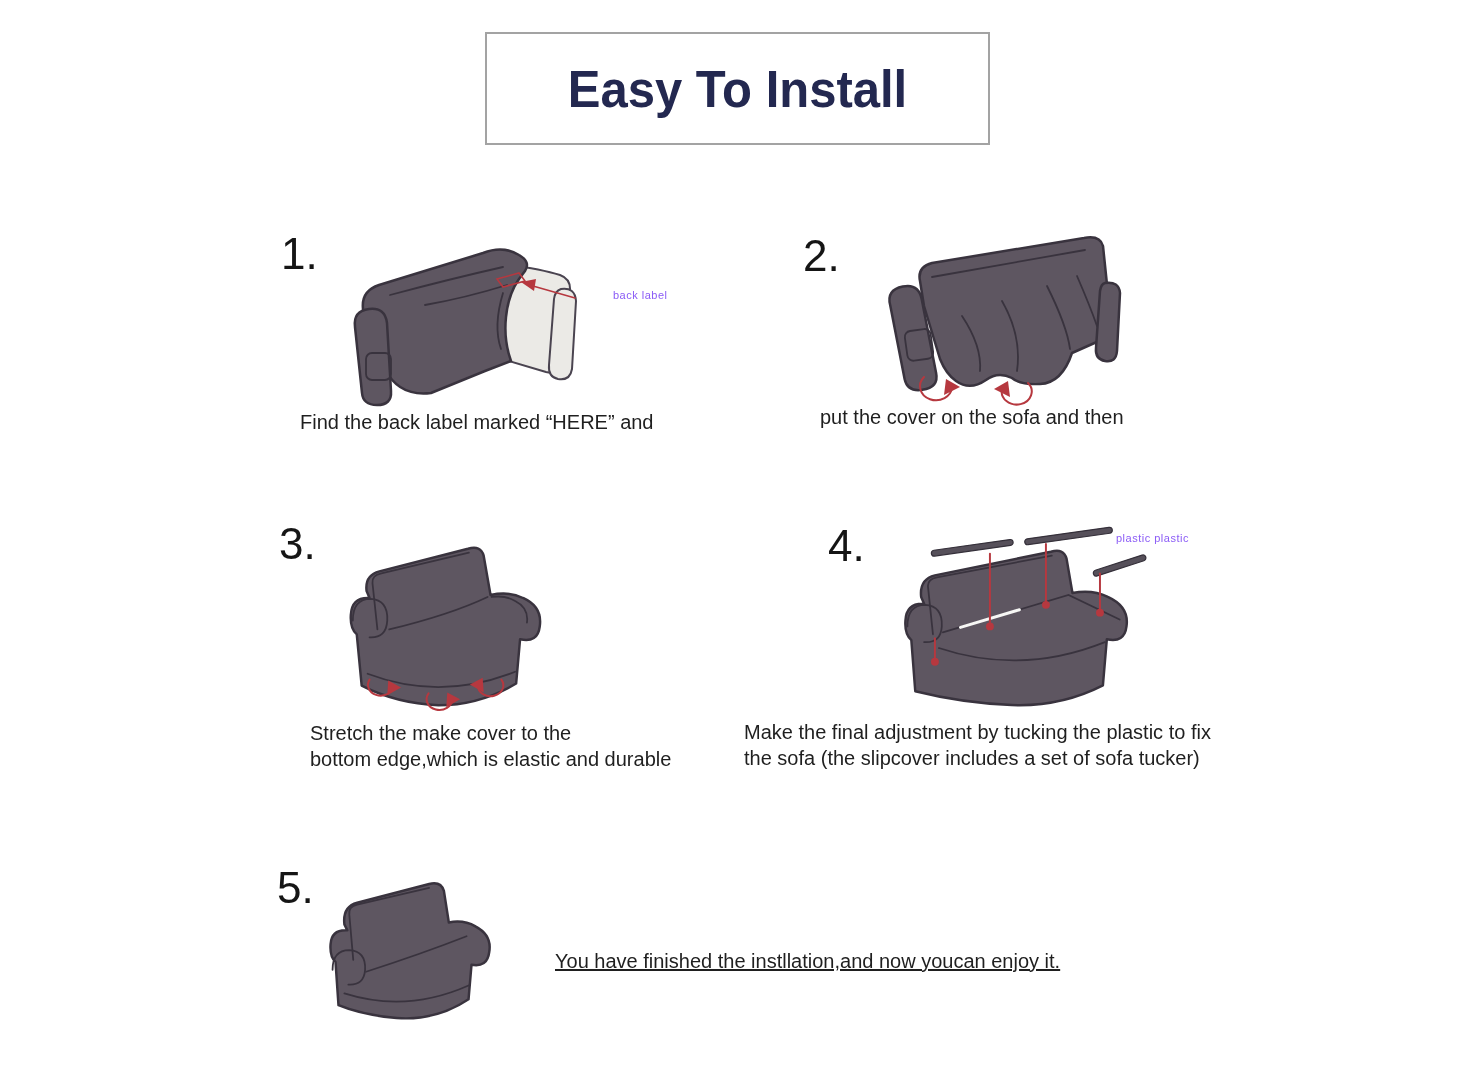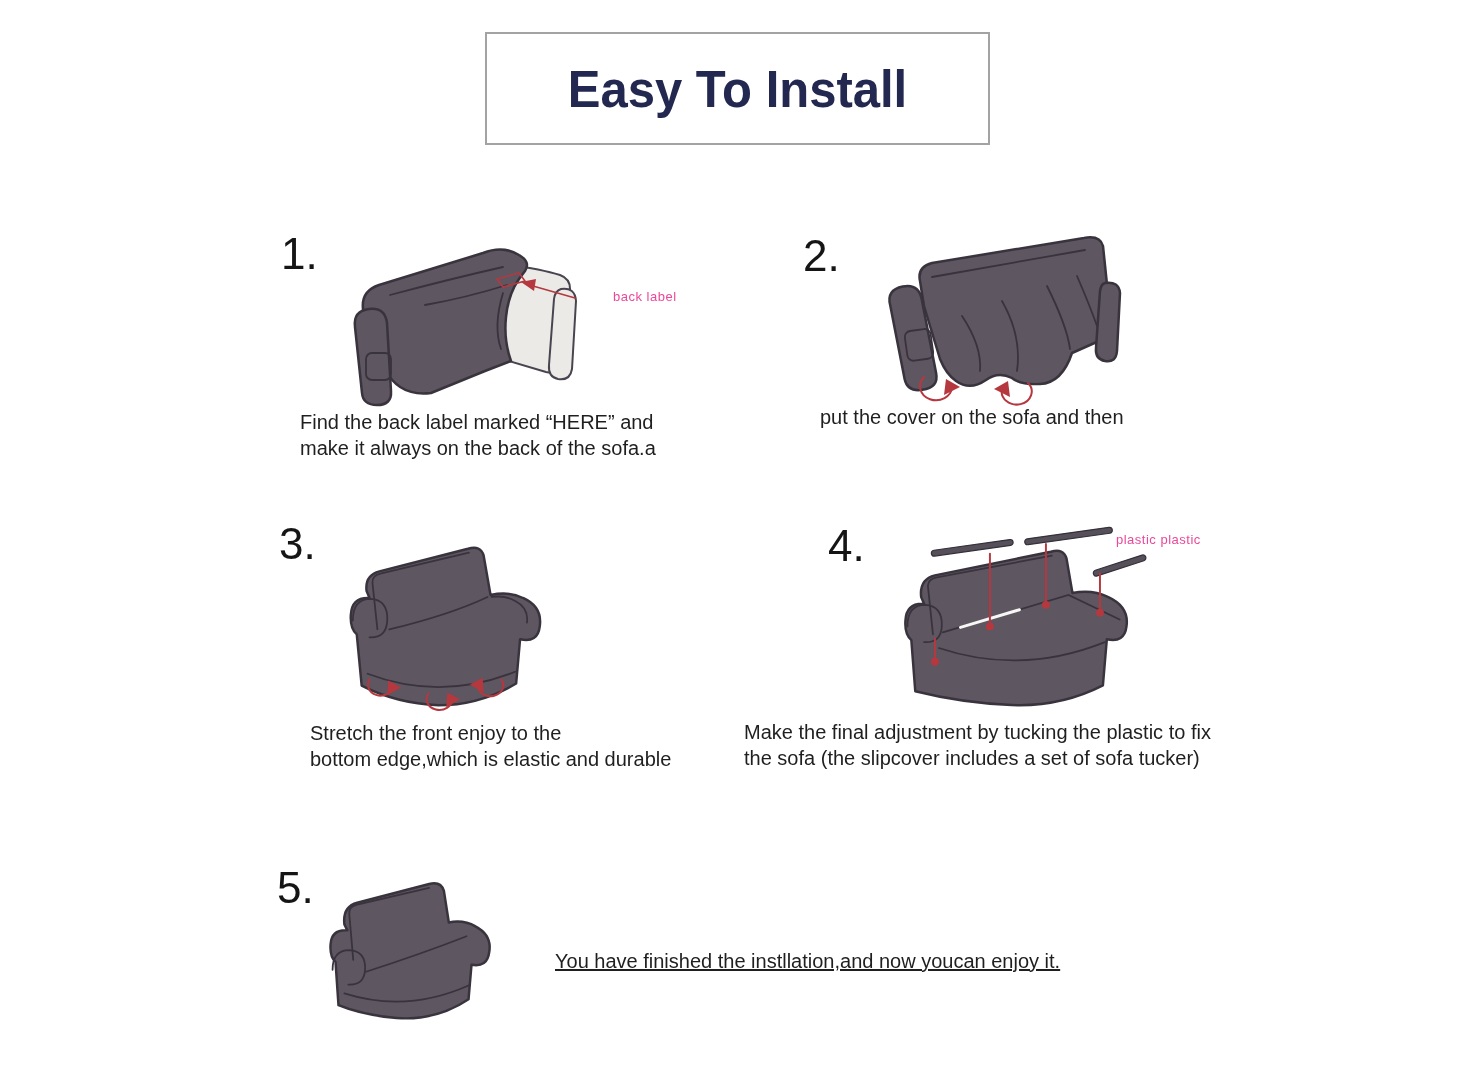--- a/index.html
+++ b/index.html
@@ -6,21 +6,21 @@
   .page{position:relative;width:1466px;height:1080px;background:#ffffff;overflow:hidden;
         font-family:"Liberation Sans", sans-serif;color:#1f1f1f;}
   .abs{position:absolute;}
   .title-box{left:485px;top:32px;width:501px;height:109px;border:2px solid #a3a3a3;
              display:flex;align-items:center;justify-content:center;}
   .title-text{font-size:49px;font-weight:800;color:#232850;letter-spacing:0px;
               transform:scaleY(1.04);}
   .step-number{font-size:44px;font-weight:400;color:#151515;line-height:1;}
   .caption{font-size:20px;line-height:26px;color:#1f1f1f;}
   .caption.center{text-align:left;}
-  .red-label{font-size:13px;color:#ec4899;letter-spacing:0.5px;white-space:nowrap;padding-left:44px;}
+  .red-label{font-size:11px;color:#8b5cf6;letter-spacing:0.5px;white-space:nowrap;padding-left:44px;}
   svg{display:block;}
   .sofa-fill{fill:#5e5661;stroke:#39333e;stroke-width:2.5;stroke-linejoin:round;}
   .sofa-seam{fill:none;stroke:#39333e;stroke-width:1.8;stroke-linecap:round;}
   .light-fill{fill:#ebeae6;stroke:#4a4450;stroke-width:2;stroke-linejoin:round;}
   .red-line{fill:none;stroke:#b6383f;stroke-width:2;stroke-linecap:round;}
   .red-thin{fill:none;stroke:#b6383f;stroke-width:1.6;stroke-linecap:round;}
   .red-solid{fill:#b6383f;stroke:none;}
   .rod{fill:#56505a;stroke:#35303a;stroke-width:1.2;}
   .white-slit{fill:none;stroke:#f7f7f5;stroke-width:3;stroke-linecap:round;}
 </style>
@@ -51,21 +51,20 @@
     <path class="sofa-seam" d="M 168,52 Q 158,85 166,108"></path>
 
     <polygon class="red-thin" points="162,38 184,32 190,40 168,46" fill="none"></polygon>
     <line class="red-thin" x1="240" y1="57" x2="198" y2="45"></line>
     <polygon class="red-solid" points="186,41 201,38 199,50"></polygon>
   </svg>
   <div class="abs red-label" style="left:569px;top:289px;">back label</div>
 
   <div class="abs caption center" style="left:300px;top:409px;width:420px;">
     <div>Find the back label marked  “HERE”  and</div>
-    <div>make it always on the back of the sofa.a</div>
   </div>
 
   <div class="abs step-number" style="left:803px;top:234px;">2.</div>
 
   <svg class="abs" style="left:862px;top:231px;" width="272" height="175" viewBox="0 0 272 175">
 
     <path class="sofa-fill" d="M 58,50 Q 55,36 70,32 L 222,7 Q 238,4 241,15 L 249,92 Q 250,106 237,110 L 210,122 Q 200,152 178,153 Q 158,154 150,147 Q 136,140 124,149 Q 108,160 94,150 Q 84,143 78,128 L 62,75 Z"></path>
     <path class="sofa-seam" d="M 70,46 L 223,19"></path>
 
     <path class="sofa-fill" d="M 243,52 Q 257,50 258,62 L 255,120 Q 254,132 243,130 Q 233,128 234,117 L 238,60 Q 239,53 243,52 Z"></path>
@@ -102,21 +101,21 @@
 
     <path class="red-line" d="M 48,146 A 13,11 0 1 0 72,154"></path>
     <polygon class="red-solid" points="67,147 80,154 66,162"></polygon>
     <path class="red-line" d="M 108,160 A 13,11 0 1 0 132,166"></path>
     <polygon class="red-solid" points="127,159 140,166 126,174"></polygon>
     <path class="red-line" d="M 182,146 A 13,11 0 1 1 158,152"></path>
     <polygon class="red-solid" points="163,144 150,151 164,159"></polygon>
   </svg>
 
   <div class="abs caption" style="left:310px;top:720px;width:440px;">
-    <div>Stretch the front enjoy to the</div>
+    <div>Stretch the make cover to the</div>
     <div>bottom edge,which is elastic and durable</div>
   </div>
 
   <div class="abs step-number" style="left:828px;top:524px;">4.</div>
 
   <svg class="abs" style="left:874px;top:526px;" width="280" height="192" viewBox="0 0 285 195">
 
     <rect class="rod" x="-42" y="-3" width="84" height="6" rx="3" transform="translate(100,22) rotate(-8)"></rect>
     <rect class="rod" x="-45" y="-3" width="90" height="6" rx="3" transform="translate(198,10) rotate(-8)"></rect>
     <rect class="rod" x="-28" y="-3" width="56" height="6" rx="3" transform="translate(250,40) rotate(-18)"></rect>

